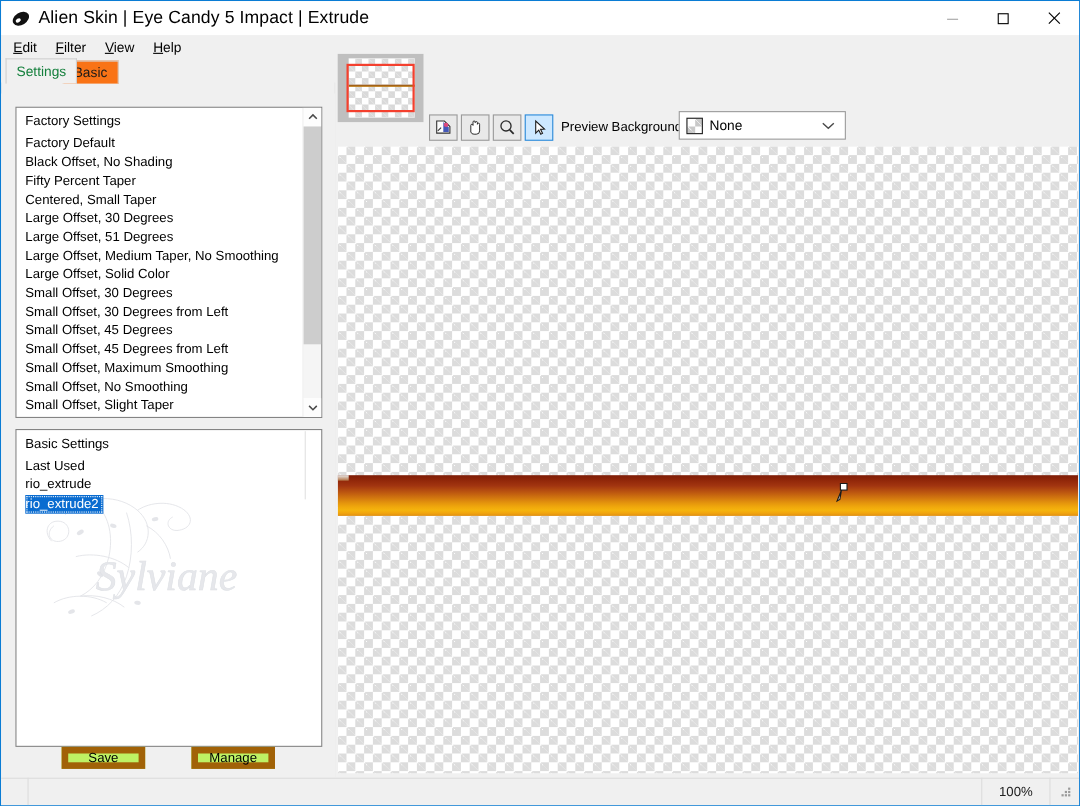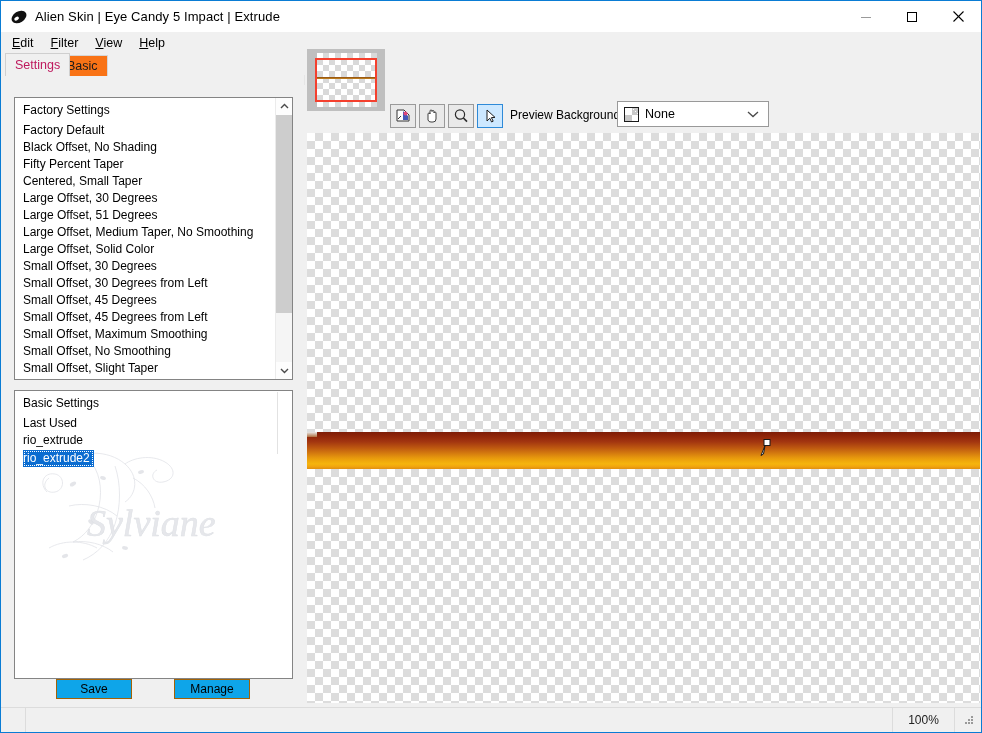--- a/index.html
+++ b/index.html
@@ -30,21 +30,21 @@
     width: 980px; height: 31px;
     background: #ffffff;
     display: flex; align-items: center;
   }
   .title-icon {
     width: 18px; height: 18px;
     margin-left: 9px; margin-right: 7px;
     position: relative; flex: none;
   }
   .title-text {
-    font-size: 13px; color: #000;
+    font-size: 16px; color: #000;
     letter-spacing: 0.1px;
     white-space: nowrap;
   }
   .winbtns {
     margin-left: auto; display: flex; height: 31px;
   }
   .winbtn {
     width: 46px; height: 31px;
     display: flex; align-items: center; justify-content: center;
   }
@@ -68,21 +68,21 @@
 
   
   .tabstrip {
     position: absolute; left: 0; top: 52px;
     width: 980px; height: 22px;
     background: #f0f0f0;
   }
   .tab {
     position: absolute; top: 0; height: 22px;
     display: flex; align-items: center; justify-content: center;
-    font-size: 12.5px; color: #be185d;
+    font-size: 12.5px; color: #15803d;
     padding: 0 9px;
   }
   .tab.active {
     left: 4px;
     background: #f0f0f0;
     border-top: 1px solid #cfcfcf;
     border-left: 1px solid #cfcfcf;
     border-right: 1px solid #cfcfcf;
     height: 23px;
     z-index: 3;
@@ -172,22 +172,22 @@
   
   .watermark {
     position: absolute; left: 14px; top: 53px;
     width: 210px; height: 140px;
     pointer-events: none;
     opacity: 0.55;
   }
 
   .btn {
     position: absolute;
-    background: #0ea5e9;
-    border: 1px solid #a16207;
+    background: #bef264;
+    border: 6px solid #a16207;
     font-size: 12px; color: #000;
     display: flex; align-items: center; justify-content: center;
     font-family: "Liberation Sans", sans-serif;
   }
   #save-btn   { left: 55px;  top: 594px; width: 76px; height: 20px; }
   #manage-btn { left: 173px; top: 594px; width: 76px; height: 20px; }
 
   
   .right-area {
     position: absolute; left: 304px; top: 40px;

